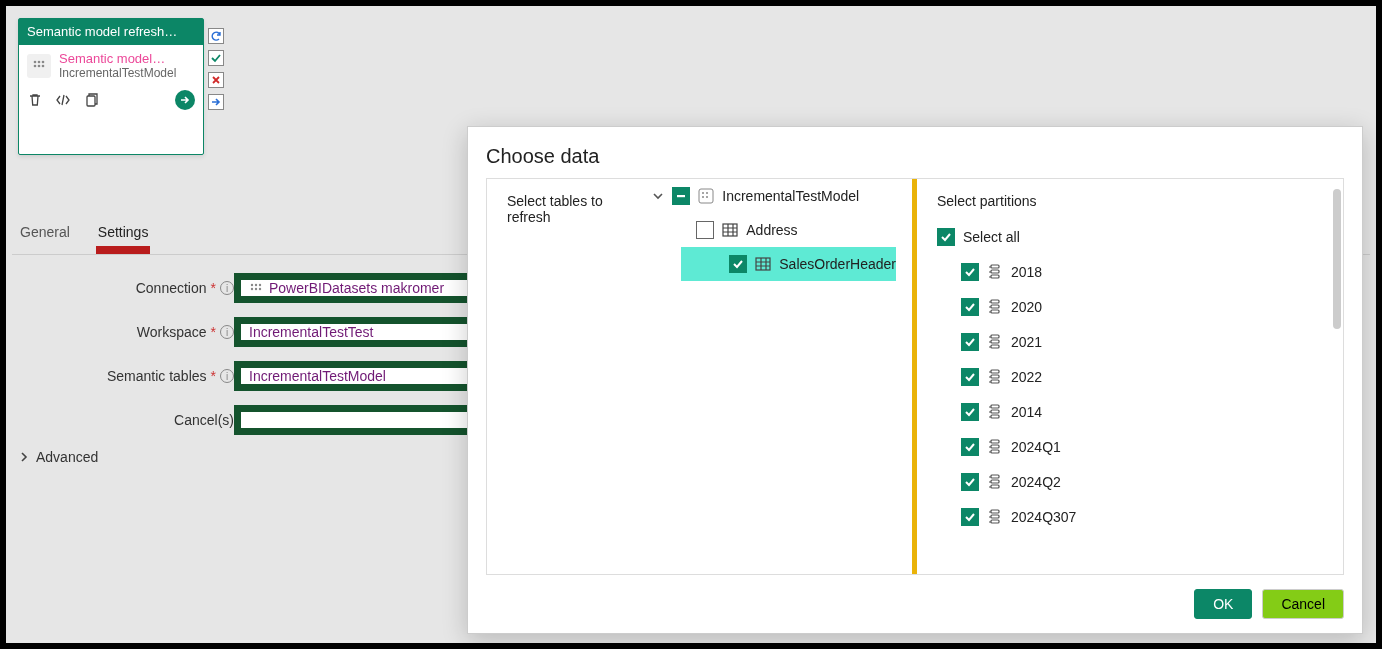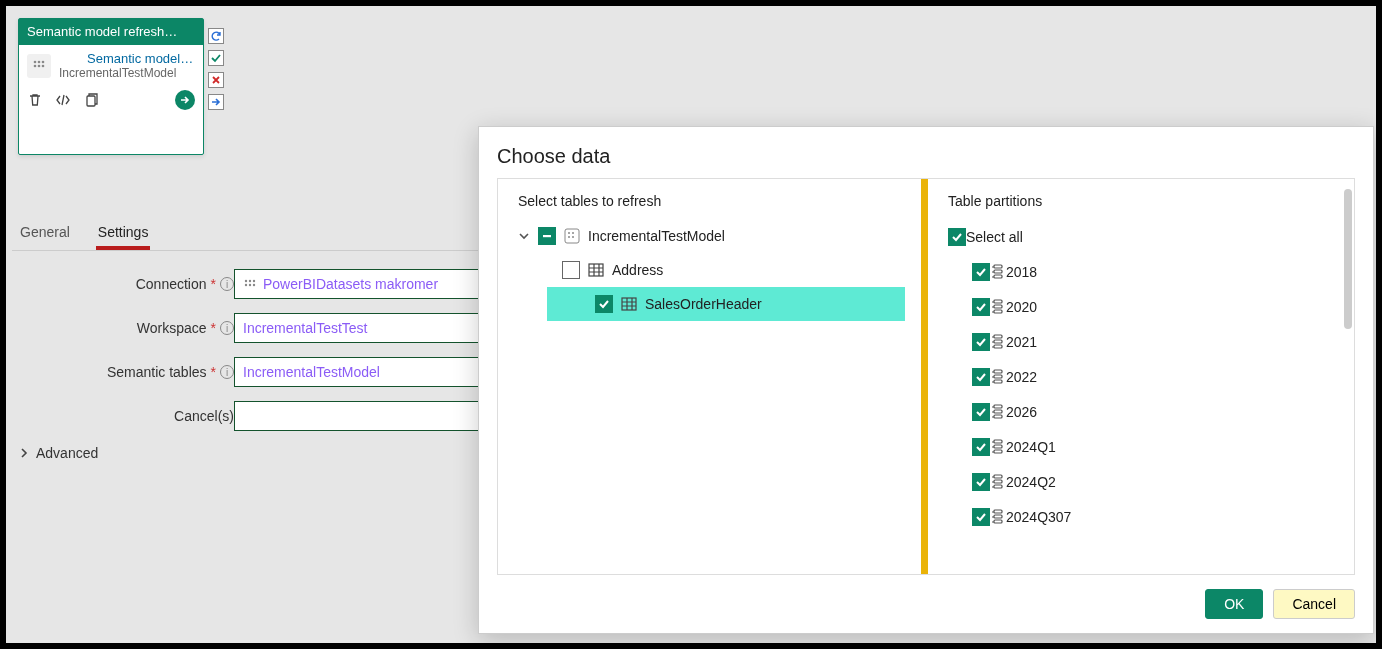--- a/index.html
+++ b/index.html
@@ -14,77 +14,77 @@
   .activity-header {
     background: #0c8666; color: #fff; height: 26px; line-height: 26px;
     padding: 0 8px; font-size: 13px; overflow: hidden; text-overflow: ellipsis; white-space: nowrap;
   }
   .activity-body { display: flex; align-items: center; padding: 6px 8px; gap: 8px; }
   .activity-icon-box {
     width: 24px; height: 24px; background: #f0f0f0; border-radius: 3px;
     display: flex; align-items: center; justify-content: center;
   }
   .activity-text { display: flex; flex-direction: column; overflow: hidden; }
-  .activity-title { font-size: 13px; color: #0369a1; overflow: hidden; text-overflow: ellipsis; white-space: nowrap; max-width: 120px; margin-left: 28px; }
+  .activity-title { font-size: 13px; color: #ec4899; overflow: hidden; text-overflow: ellipsis; white-space: nowrap; max-width: 120px; }
   .activity-sub { font-size: 12px; color: #666; overflow: hidden; text-overflow: ellipsis; white-space: nowrap; max-width: 120px; }
   .activity-footer { display: flex; align-items: center; padding: 4px 8px; gap: 12px; }
   .activity-footer .spacer { flex: 1; }
   .icon-btn { cursor: pointer; display: inline-flex; align-items: center; justify-content: center; }
   .run-arrow {
     width: 20px; height: 20px; border-radius: 50%; background: #0c8666;
     display: flex; align-items: center; justify-content: center; cursor: pointer;
   }
   
   
   .status-icons { position: absolute; left: 202px; top: 22px; display: flex; flex-direction: column; gap: 6px; }
   .status-box { width: 16px; height: 16px; border: 1px solid #888; background: #fff; display:flex; align-items:center; justify-content:center; }
   
   
   .settings-panel { position: absolute; left: 6px; top: 204px; right: 6px; background: #e6e6e6; }
   .tabs-row { display: flex; gap: 24px; padding: 8px 6px 0 6px; border-bottom: 1px solid #ccc; }
   .tab { font-size: 14px; color: #555; padding: 6px 2px; cursor: pointer; }
-  .tab.active { color: #222; border-bottom: 4px solid #b91c1c; font-weight: 500; }
+  .tab.active { color: #222; border-bottom: 8px solid #b91c1c; font-weight: 500; }
   .form-area { padding: 18px 6px; }
   .form-row { display: flex; align-items: center; margin-bottom: 14px; }
   .form-label { width: 216px; font-size: 14px; color: #333; display: flex; align-items: center; gap: 4px; justify-content: flex-end; }
   .req { color: #c33; }
   .info-icon { display:inline-flex; width:14px; height:14px; border:1px solid #888; border-radius:50%; font-size:10px; align-items:center; justify-content:center; color:#888; cursor:pointer; }
   .form-input {
-    width: 440px; height: 30px; border: 1px solid #14532d; background: #fff;
-    padding: 0 8px; font-size: 14px; color: #8b5cf6;
+    width: 440px; height: 30px; border: 7px solid #14532d; background: #fff;
+    padding: 0 8px; font-size: 14px; color: #701a75;
   }
   .form-input.select { display: flex; align-items: center; gap: 6px; }
   .adv-row { display: flex; align-items: center; gap: 6px; font-size: 14px; color: #333; cursor: pointer; margin-top: 8px; }
 
   
   .dialog {
-    position: absolute; top: 120px; left: 472px; width: 896px; height: 508px;
+    position: absolute; top: 120px; left: 461px; width: 896px; height: 508px;
     background: #fff; border: 1px solid #ccc; box-shadow: 0 6px 24px rgba(0,0,0,0.2);
     display: flex; flex-direction: column;
   }
   .dialog-title { font-size: 20px; padding: 18px 18px 10px 18px; color: #222; }
   .dialog-body { flex: 1; margin: 0 18px; border: 1px solid #ddd; display: flex; overflow: hidden; }
-  .left-pane { width: 430px; border-right: 7px solid #eab308; display: flex; flex-direction: column; }
+  .left-pane { width: 430px; border-right: 5px solid #eab308; display: flex; flex-direction: row; }
   .pane-title { font-size: 14px; padding: 14px 20px 10px 20px; color: #222; }
   .tree { padding: 0 16px 10px 16px; }
   .tree-row { display: flex; align-items: center; height: 34px; gap: 8px; padding-left: 4px; }
   .tree-row.child { padding-left: 48px; }
   .tree-row.selected { background: #5eead4; margin-left: 33px; }
   .check { width: 18px; height: 18px; border: 1.5px solid #666; background: #fff; cursor: pointer; display:flex; align-items:center; justify-content:center; }
   .check.checked { background: #0c8767; border-color: #0c8767; }
   .check.partial { background: #0c8767; border-color: #0c8767; }
   .tree-label { font-size: 14px; color: #222; }
   .right-pane { flex: 1; display: flex; flex-direction: column; position: relative; }
   .part-list { padding: 0 20px 10px 20px; overflow-y: auto; flex: 1; }
-  .part-row { display: flex; align-items: center; height: 35px; gap: 0; padding-left: 24px; }
+  .part-row { display: flex; align-items: center; height: 35px; gap: 8px; padding-left: 24px; }
   .part-row.sa { padding-left: 0; }
   .part-label { font-size: 14px; color: #222; }
   .scroll-hint { position: absolute; right: 2px; top: 10px; width: 8px; height: 140px; background: #ccc; border-radius: 4px; }
   .dialog-footer { display: flex; justify-content: flex-end; gap: 10px; padding: 14px 18px; }
-  .btn { height: 30px; padding: 0 18px; font-size: 14px; border-radius: 3px; cursor: pointer; border:1px solid #ccc; background:#fef9c3; }
+  .btn { height: 30px; padding: 0 18px; font-size: 14px; border-radius: 3px; cursor: pointer; border:1px solid #ccc; background:#84cc16; }
   .btn.primary { background: #0c8767; border-color: #0c8767; color: #ffffff; }
   svg { display: block; }
 </style>
 </head>
 <body>
 
 <div class="activity-card">
   <div class="activity-header">Semantic model refresh…</div>
   <div class="activity-body">
     <div class="activity-icon-box">
@@ -248,21 +248,21 @@
     <svg width="16" height="16" viewBox="0 0 16 16" fill="none" stroke="#444" stroke-width="1.2">
       <rect x="1" y="2" width="14" height="12"></rect>
                 <path d="M1 6h14M1 10h14M6 2v12M11 2v12"></path>
     </svg>
     <span class="tree-label">SalesOrderHeader</span>
             </div>
           </div>
       </div>
     </div>
     <div class="right-pane">
-      <div class="pane-title">Table partitions</div>
+      <div class="pane-title">Select partitions</div>
       <div class="part-list">
         <div class="part-row sa">
           <span class="check checked">
             <svg width="12" height="12" viewBox="0 0 12 12" fill="none" stroke="#fff" stroke-width="2">
                 <path d="M2 6l3 3 5-6"></path>
               </svg>
           </span>
           <span class="part-label">Select all</span>
         </div>
         <div id="partition-rows">
@@ -327,21 +327,21 @@
       <svg width="12" height="12" viewBox="0 0 12 12" fill="none" stroke="#fff" stroke-width="2">
                   <path d="M2 6l3 3 5-6"></path>
                 </svg>
     </span>
     <svg width="16" height="16" viewBox="0 0 16 16" fill="none" stroke="#555" stroke-width="1.2">
       <rect x="4" y="1" width="8" height="3" rx="1"></rect>
                 <rect x="4" y="6" width="8" height="3" rx="1"></rect>
                 <rect x="4" y="11" width="8" height="3" rx="1"></rect>
                 <path d="M2 3h2M2 8h2M2 13h2"></path>
     </svg>
-    <span class="part-label">2026</span>
+    <span class="part-label">2014</span>
             </div>
             <div class="part-row">
     <span class="check checked">
       <svg width="12" height="12" viewBox="0 0 12 12" fill="none" stroke="#fff" stroke-width="2">
                   <path d="M2 6l3 3 5-6"></path>
                 </svg>
     </span>
     <svg width="16" height="16" viewBox="0 0 16 16" fill="none" stroke="#555" stroke-width="1.2">
       <rect x="4" y="1" width="8" height="3" rx="1"></rect>
                 <rect x="4" y="6" width="8" height="3" rx="1"></rect>

